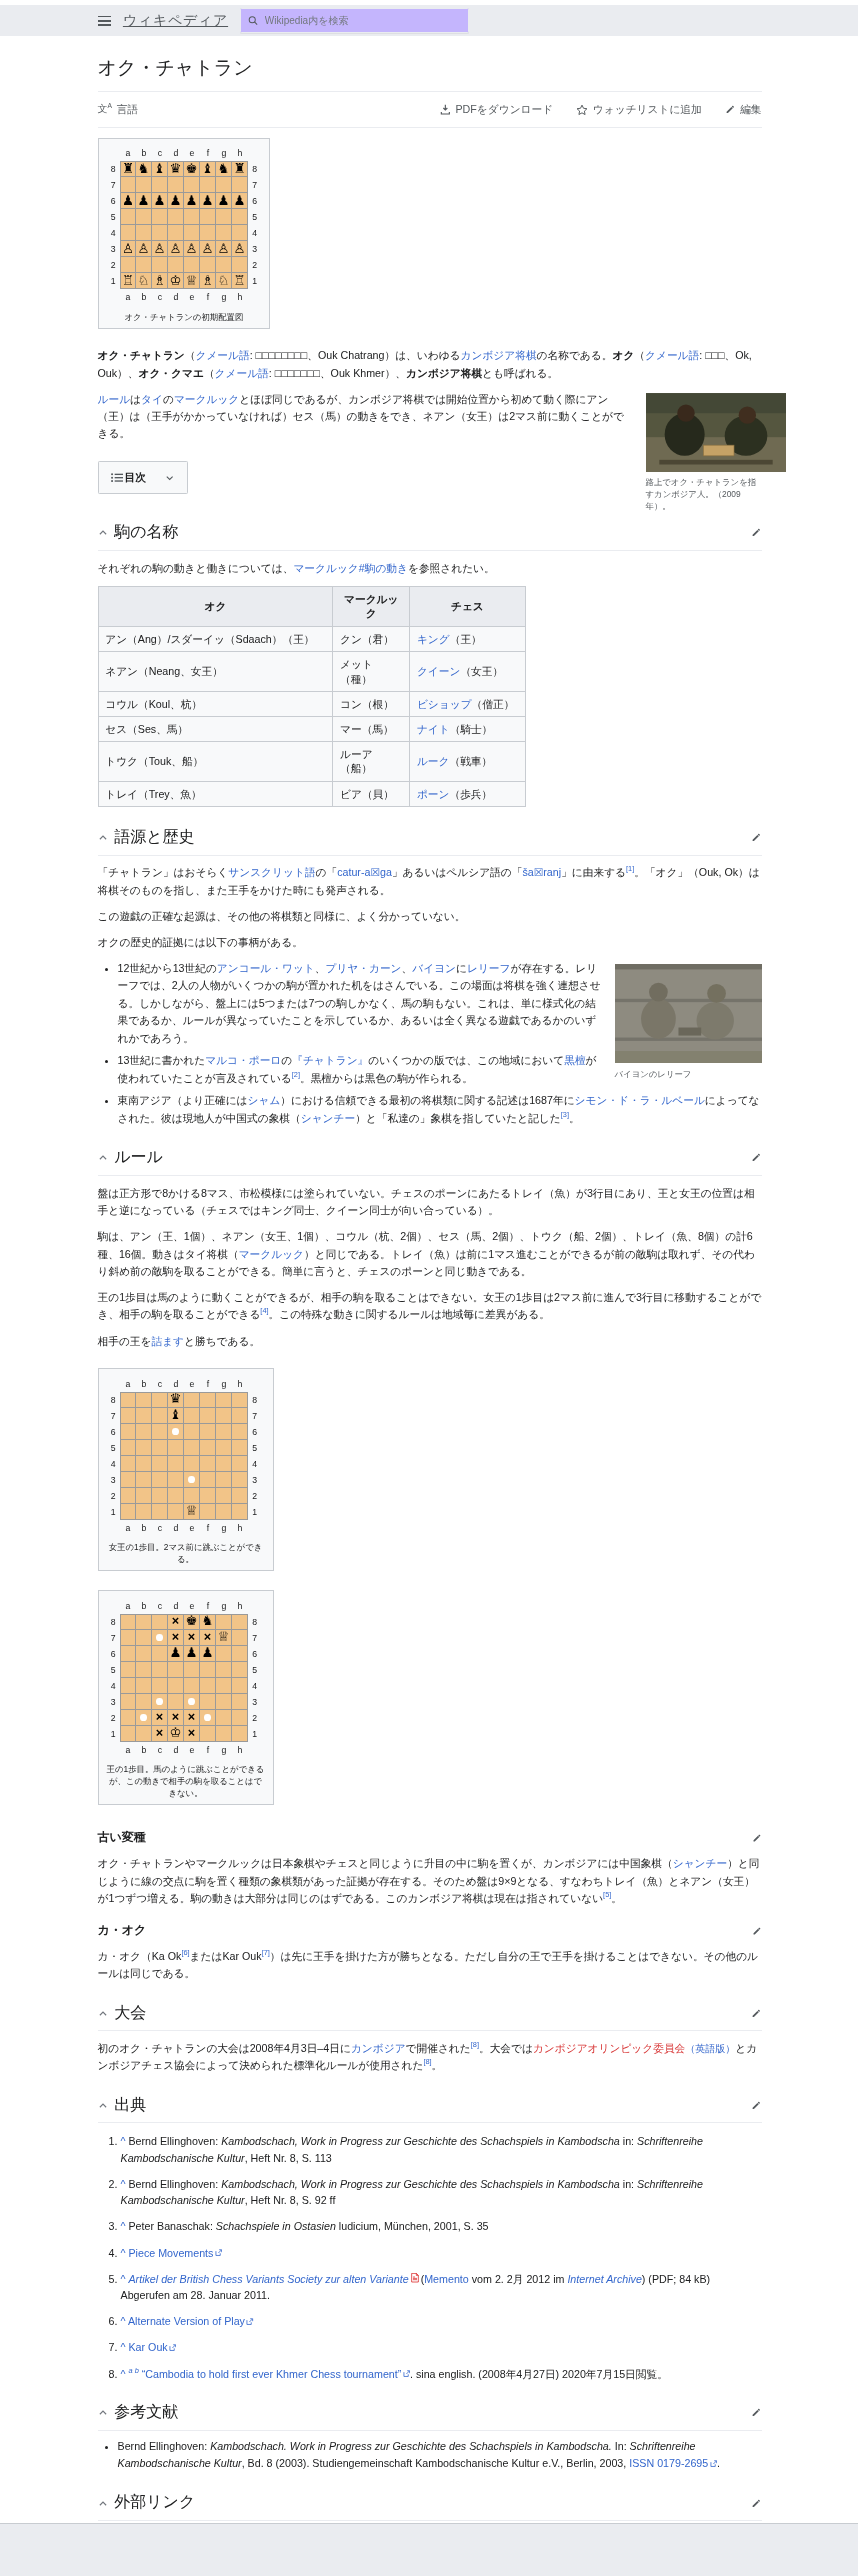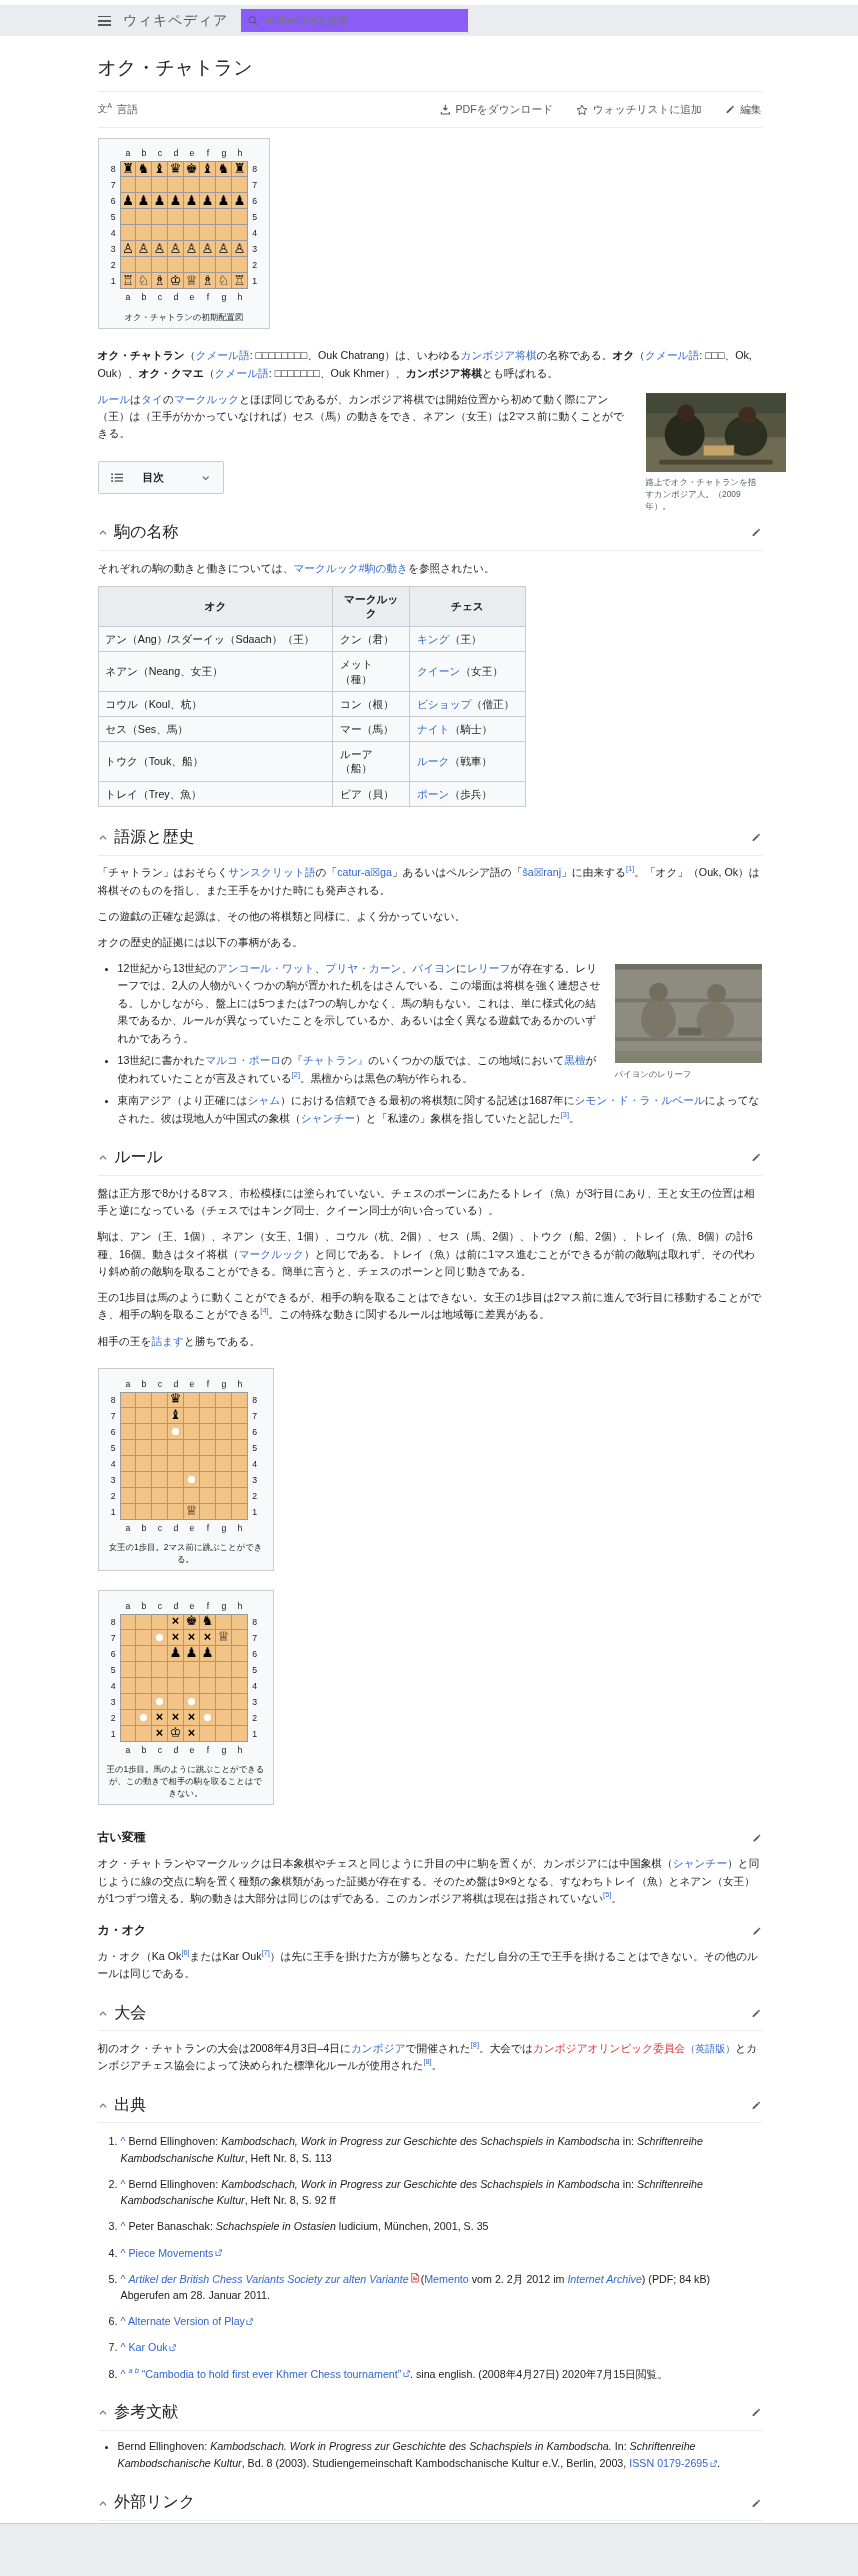--- a/index.html
+++ b/index.html
@@ -8,22 +8,22 @@
     background:#fff;color:#202122;
     font-family:"Liberation Sans","DejaVu Sans",sans-serif;
     font-size:10.7px;
   }
   .inner{width:664px;margin:0 auto;}
   
   .topbar{background:#eaecf0;height:31px;margin-top:5.3px;}
   .topbar .inner{display:flex;align-items:center;height:31px;gap:12px;}
   .burger{display:inline-flex;flex-direction:column;gap:2.7px;cursor:pointer;}
   .burger span{display:block;width:13.4px;height:1.7px;background:#54595d;}
-  .wordmark{font-family:"Liberation Serif","DejaVu Serif",serif;font-size:14px;color:#54595d;letter-spacing:0.7px;}
-  .searchbox{display:flex;align-items:center;background:#8b5cf6;border:0.7px solid #eaecf0;border-radius:1.3px;
+  .wordmark{font-family:"Liberation Serif","DejaVu Serif",serif;font-size:14px;color:#54595d;letter-spacing:0.7px;text-decoration:underline;}
+  .searchbox{display:flex;align-items:center;background:#c4b5fd;border:0.7px solid #eaecf0;border-radius:1.3px;
     height:23px;width:214px;padding:0 6.7px;gap:5.3px;box-shadow:0 0.7px 0.7px rgba(0,0,0,.06);}
   .searchbox input{border:none;outline:none;font-size:10px;width:100%;color:#202122;background:transparent;}
   .searchbox input::placeholder{color:#72777d;}
   
   h1{font-size:19px;font-weight:normal;margin:19px 0 9.4px;color:#202122;}
   .actions{display:flex;align-items:center;border-top:0.7px solid #eaecf0;border-bottom:0.7px solid #eaecf0;
     padding:10.7px 0;color:#54595d;font-size:10.7px;}
   .actions .act{display:inline-flex;align-items:center;gap:4.7px;margin-right:23px;cursor:pointer;}
   .actions .spacer{flex:1;}
   .langicon{color:#54595d;font-size:10px;}
@@ -38,21 +38,21 @@
   sup{font-size:7.4px;line-height:0;color:#3366cc;cursor:pointer;}
   
   h2{font-size:16px;font-weight:normal;margin:16px 0 0;padding:4px 0 6.7px;
     border-bottom:0.7px solid #eaecf0;display:flex;align-items:center;gap:6.7px;clear:both;}
   h2 .htxt{flex:1;}
   h3{font-size:12px;font-weight:bold;margin:14.7px 0 4px;display:flex;align-items:center;}
   h3 .htxt{flex:1;}
   .pencil{cursor:pointer;flex:none;}
   .collapse{flex:none;margin-top:1.3px;cursor:pointer;}
   
-  .tocbtn{display:inline-flex;align-items:center;gap:20px;background:#f8f9fa;border:0.7px solid #c8ccd1;
+  .tocbtn{display:inline-flex;align-items:center;gap:2px;background:#f8f9fa;border:0.7px solid #c8ccd1;
     border-radius:1.3px;padding:8.7px 12px;margin:9.4px 0 4px;cursor:pointer;}
   .tocbtn b{font-size:10.7px;}
   .tocbtn .chev{margin-left:17.4px;}
   
   .chessfig{background:#f8f9fa;border:0.7px solid #c8ccd1;display:inline-block;padding:6.7px 8px 5.3px;margin:9.4px 0;vertical-align:top;}
   .brow{display:flex;}
   .blbl{width:16px;height:16px;line-height:16px;text-align:center;font-size:8.7px;color:#202122;}
   .blbl.rank{width:13.4px;}
   .blbl.corner{width:13.4px;}
   .brow .blbl:first-child,.brow .blbl:last-child{width:13.4px;}

